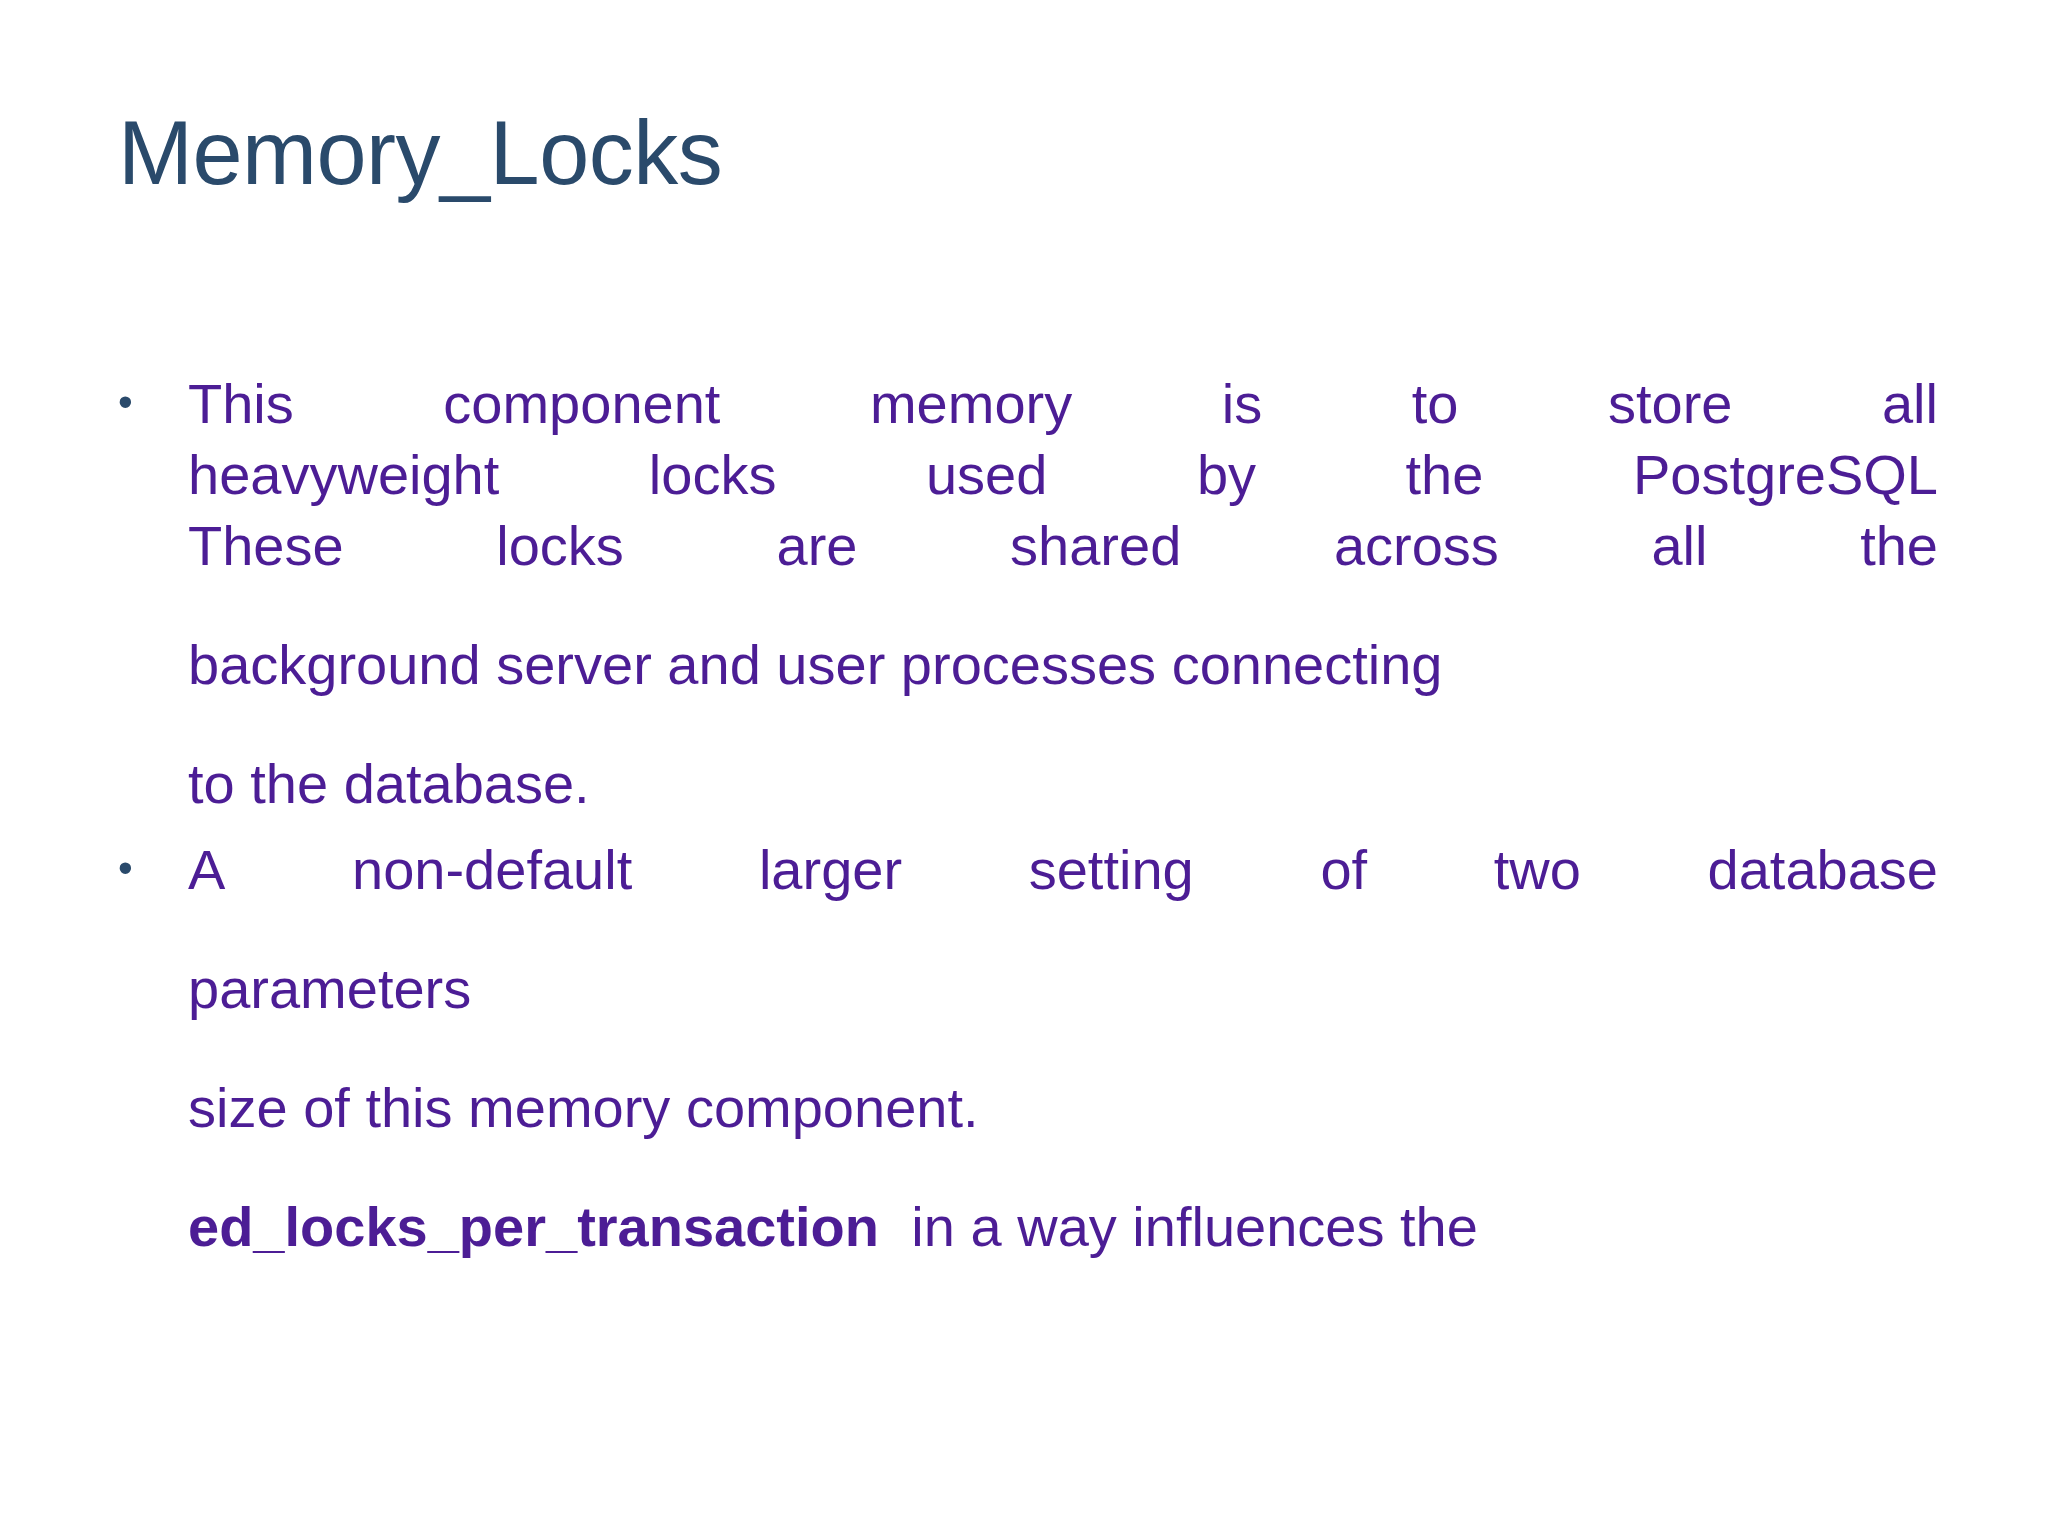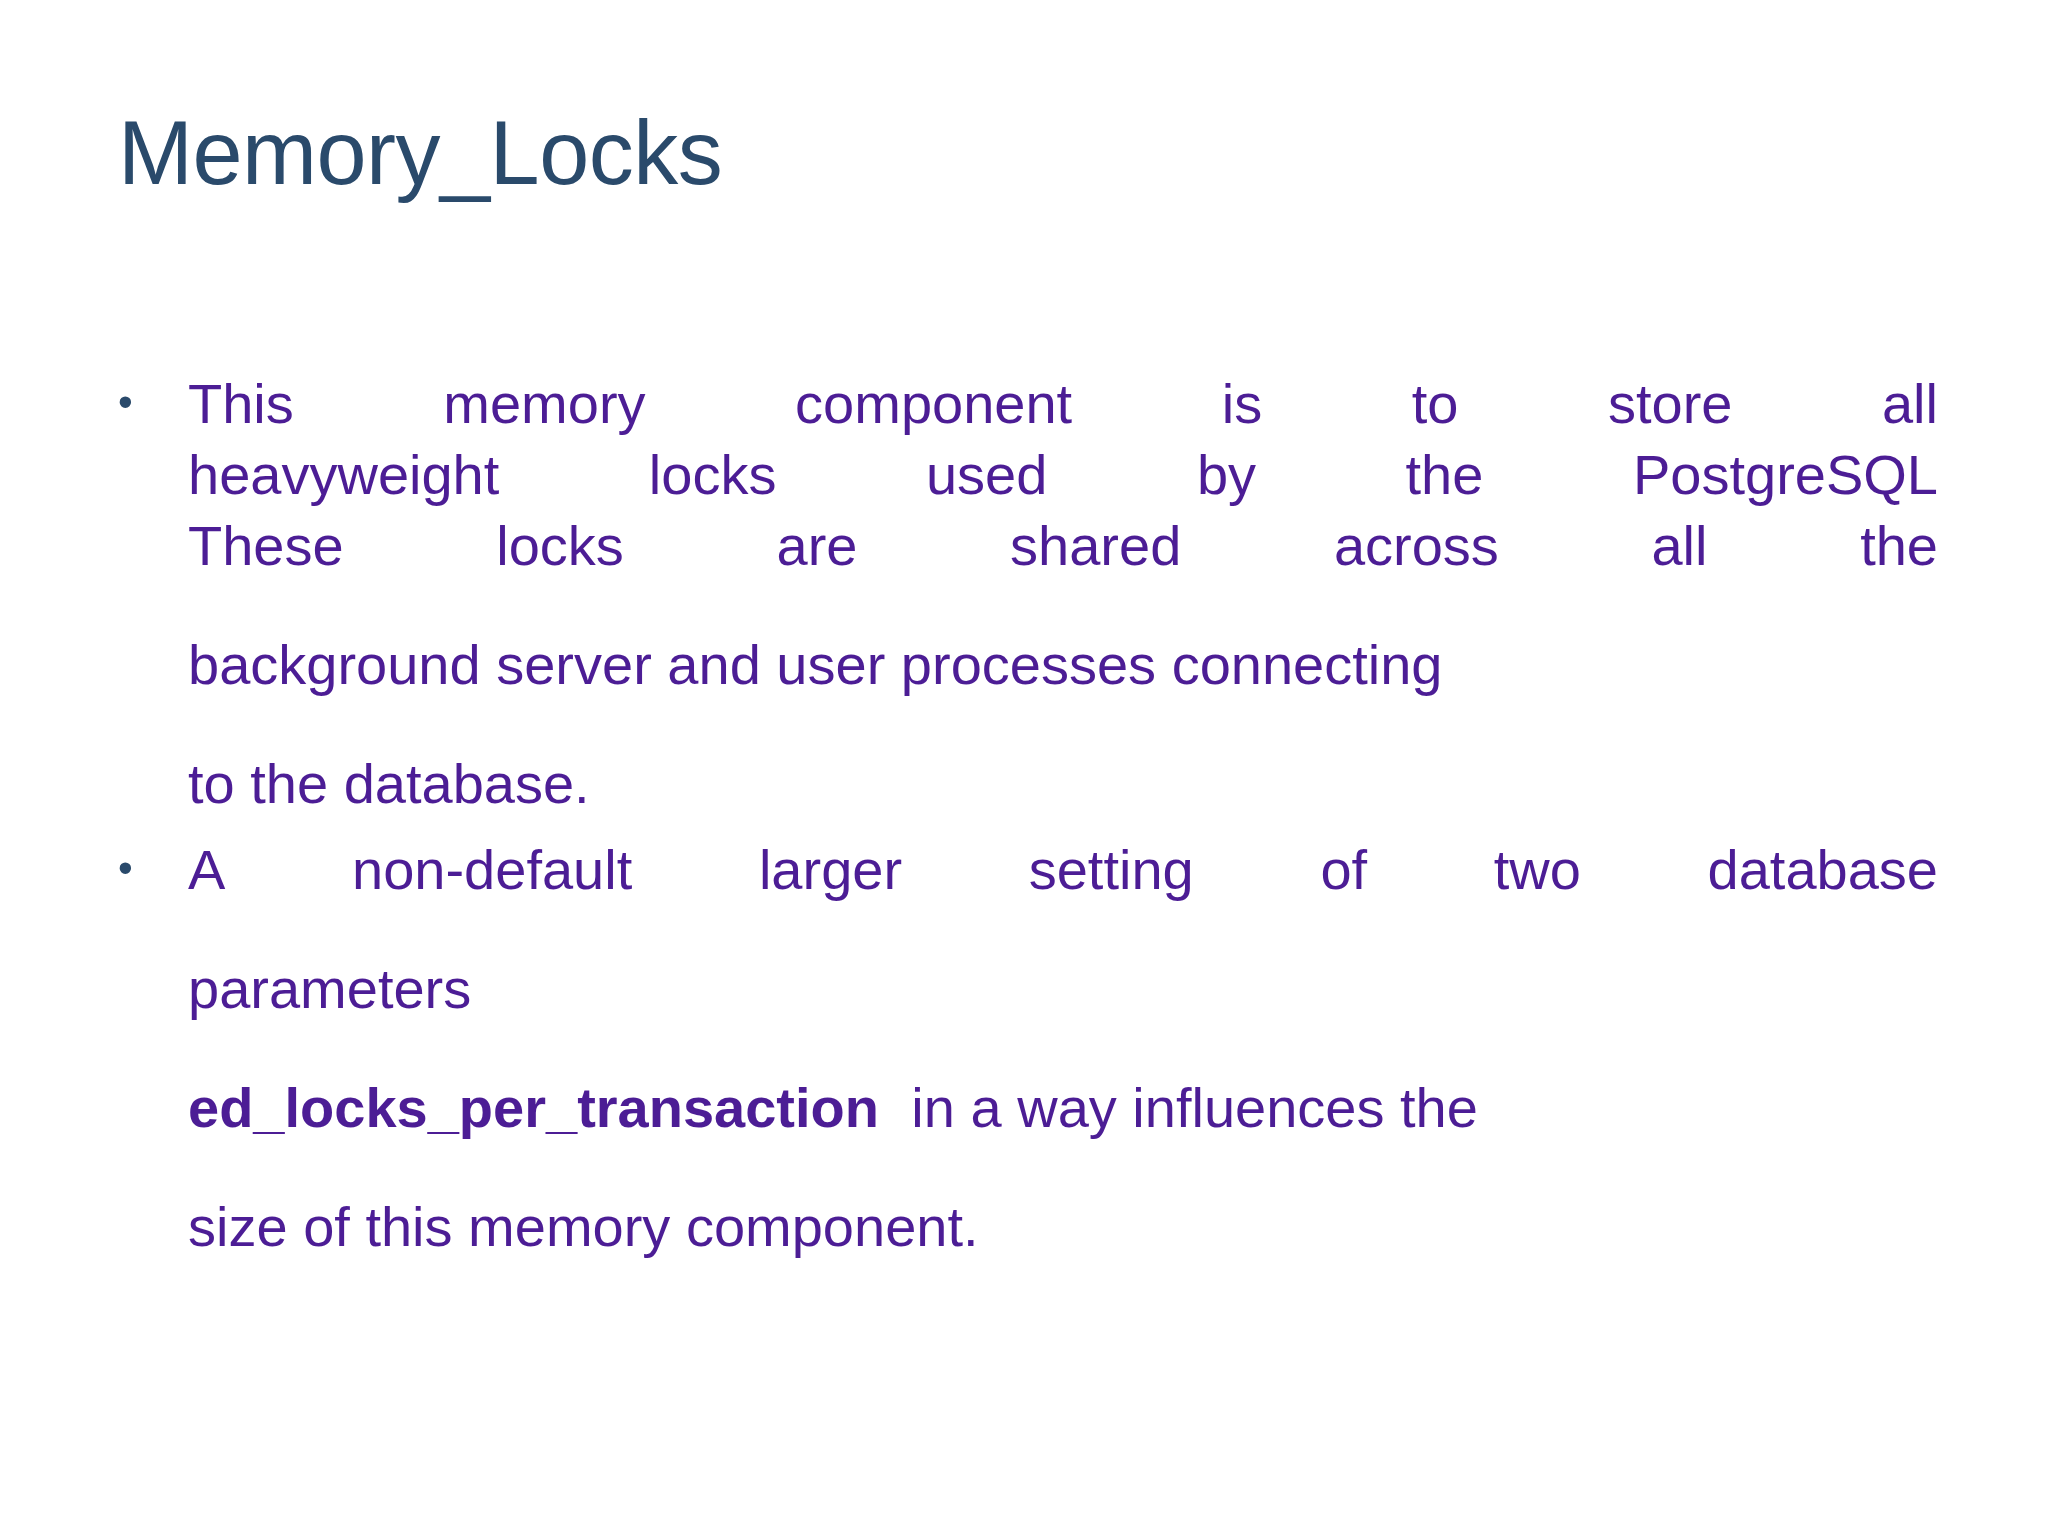--- a/index.html
+++ b/index.html
@@ -97,22 +97,22 @@
 
   <div class="slide-title">Memory_Locks</div>
 
   <div class="body-area">
 
     <div class="bullet-item">
       <div class="bullet-marker">•</div>
       <div class="bullet-text">
         <div class="wordrow">
           <span>This</span>
+          <span>component</span>
           <span>memory</span>
-          <span>component</span>
           <span>is</span>
           <span>to</span>
           <span>store</span>
           <span>all</span>
         </div>
         <div class="wordrow">
           <span>heavyweight</span>
           <span>locks</span>
           <span>used</span>
           <span>by</span>
@@ -146,23 +146,23 @@
           <span>larger</span>
           <span>setting</span>
           <span>of</span>
           <span>two</span>
           <span>database</span>
         </div>
         <div class="wordrow left">
           <span>parameters</span>
         </div>
         <div class="wordrow left">
+          <span>size of this memory component.</span>
+        </div>
+        <div class="wordrow left">
           <span class="b">ed_locks_per_transaction</span>
             <span> in a way influences the</span>
-        </div>
-        <div class="wordrow left">
-          <span>size of this memory component.</span>
         </div>
       </div>
     </div>
 
   </div>
 </div>
 
 </body></html>

